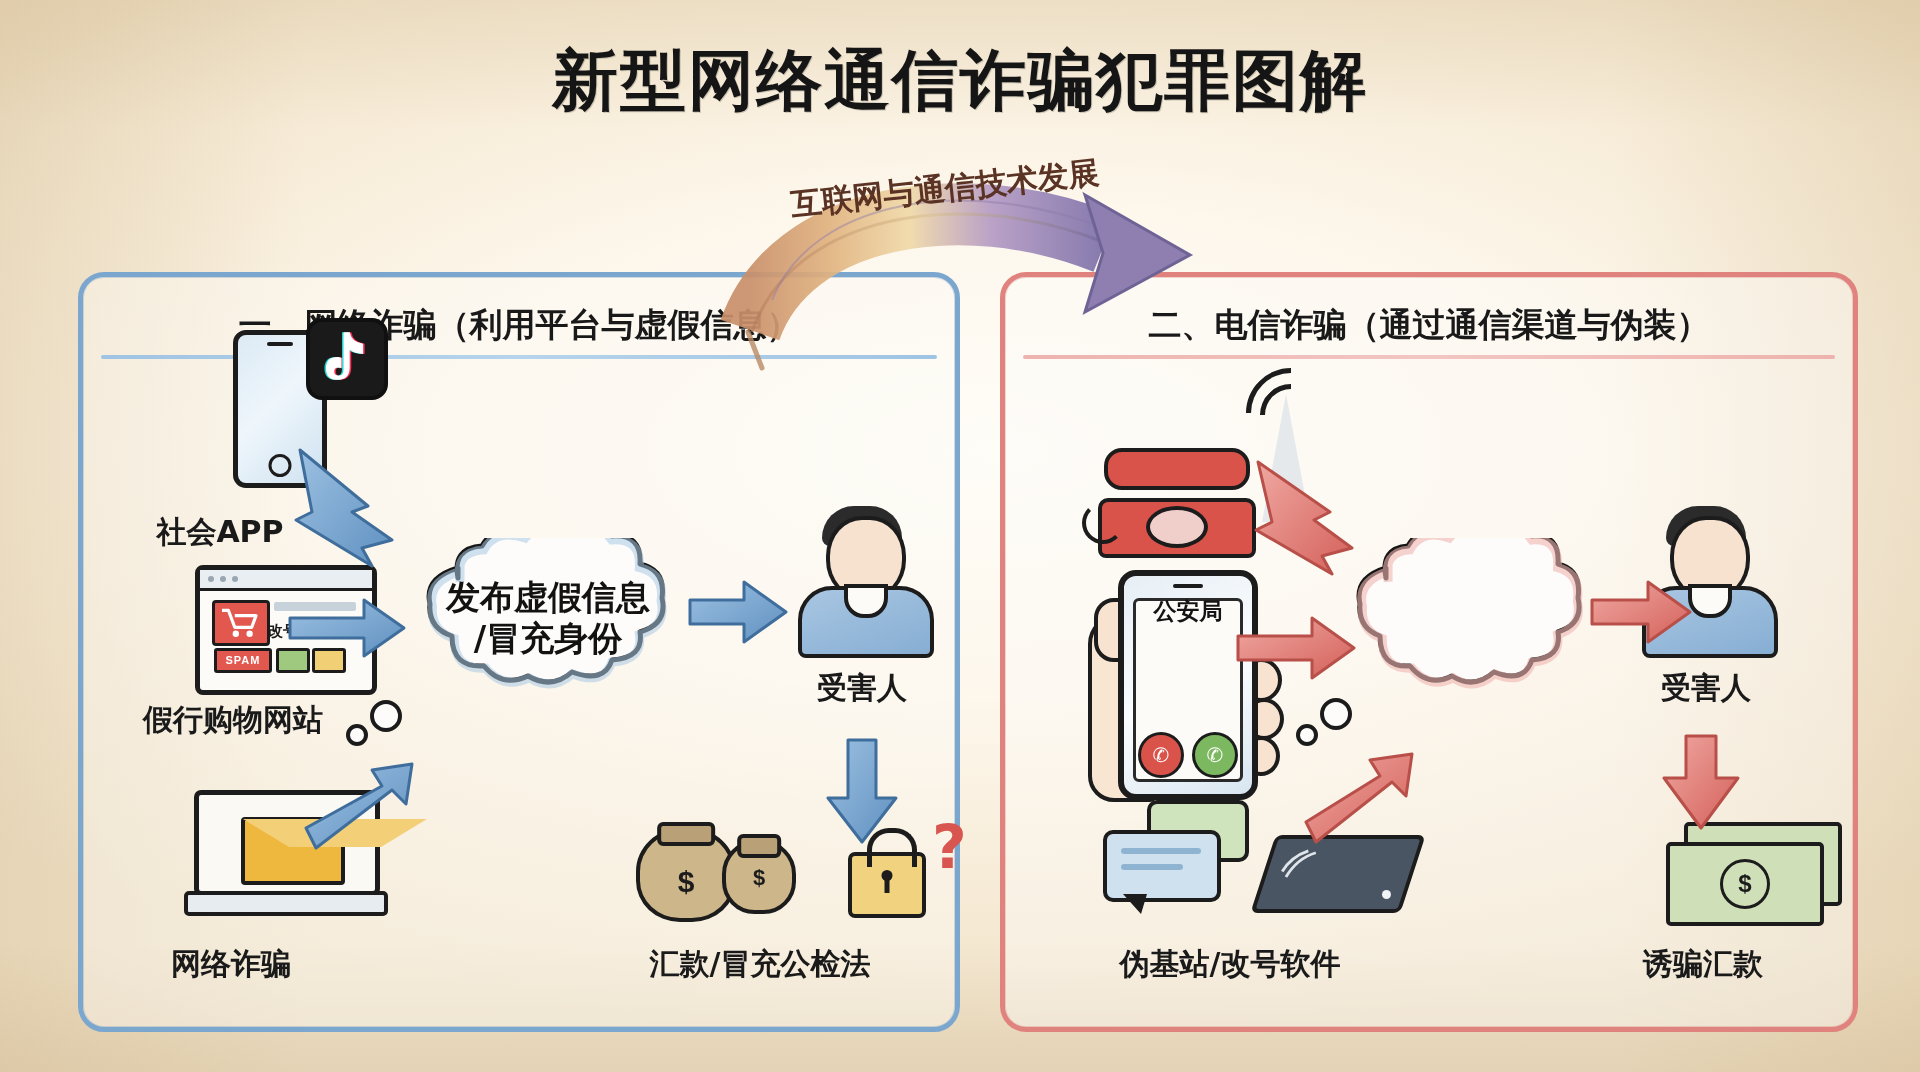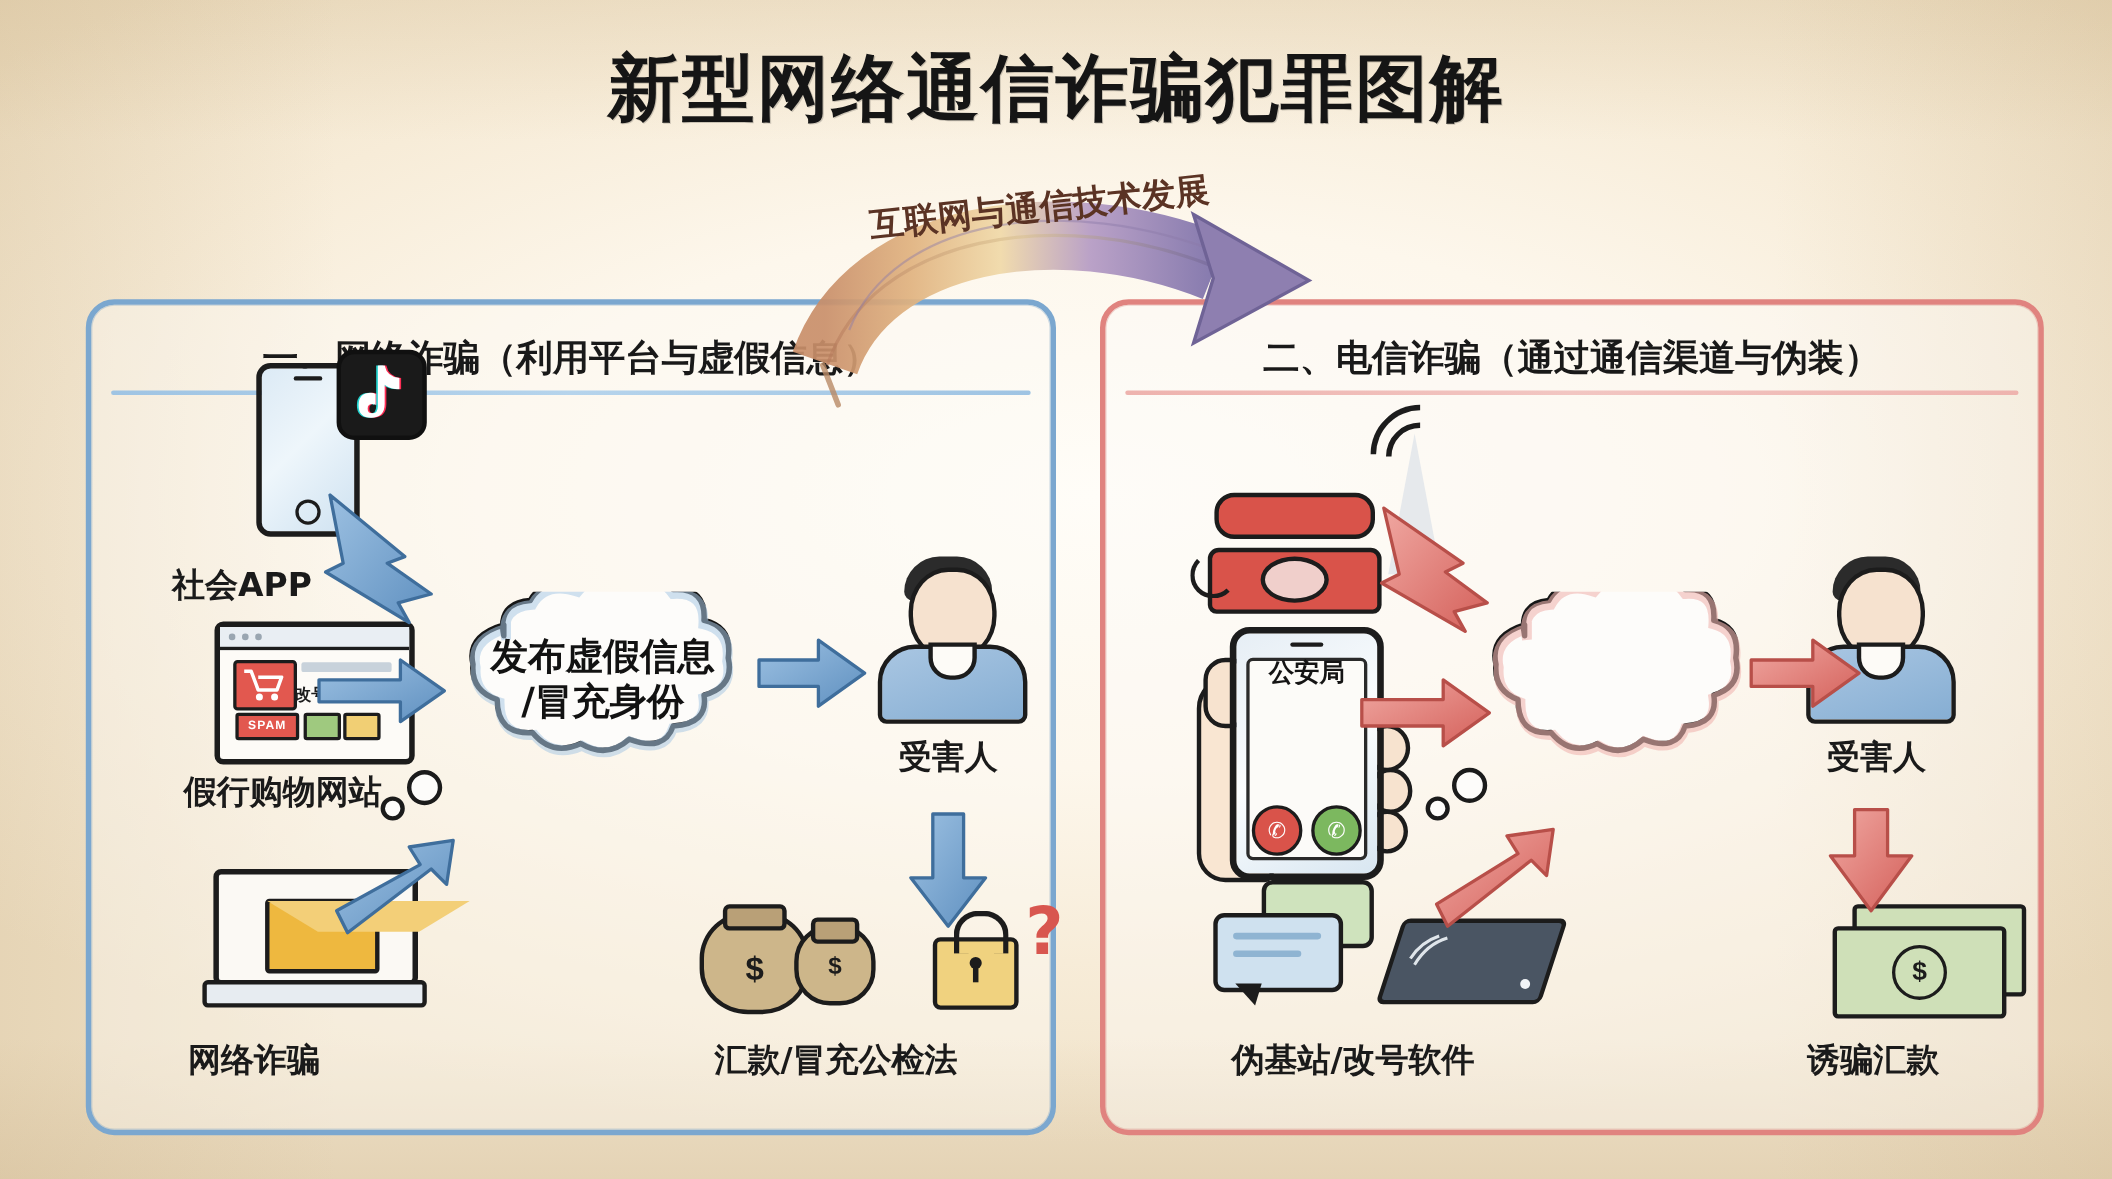--- a/index.html
+++ b/index.html
@@ -242,21 +242,21 @@
         <circle cx="30" cy="27" r="3" fill="#fff"></circle>
     </svg>
   </div>
   <div style="position:absolute;left:68px;top:52px;font-size:15px;font-weight:bold;color:#1c1c1c;white-space:nowrap;
               font-family:'DejaVu Sans','Liberation Sans',sans-serif;">改号软件</div>
   <div class="t1"></div>
   <div class="spam">SPAM</div>
   <div class="sw" style="left:76px;background:#9fc97f;"></div>
   <div class="sw" style="left:112px;background:#f1cf74;"></div>
 </div>
-<div class="cap" style="left:78px;top:700px;width:310px;padding-left:24px;">假行购物网站</div>
+<div class="cap" style="left:78px;top:700px;width:310px;">假行购物网站</div>
 
 <div class="sk" id="laptop">
   <div class="scr">
     <div class="env"></div>
   </div>
   <div class="base"></div>
 </div>
 <div class="cap" style="left:96px;top:944px;width:270px;">网络诈骗</div>
 
 <svg class="layer" viewBox="0 0 1920 1072" style="z-index:4;">

